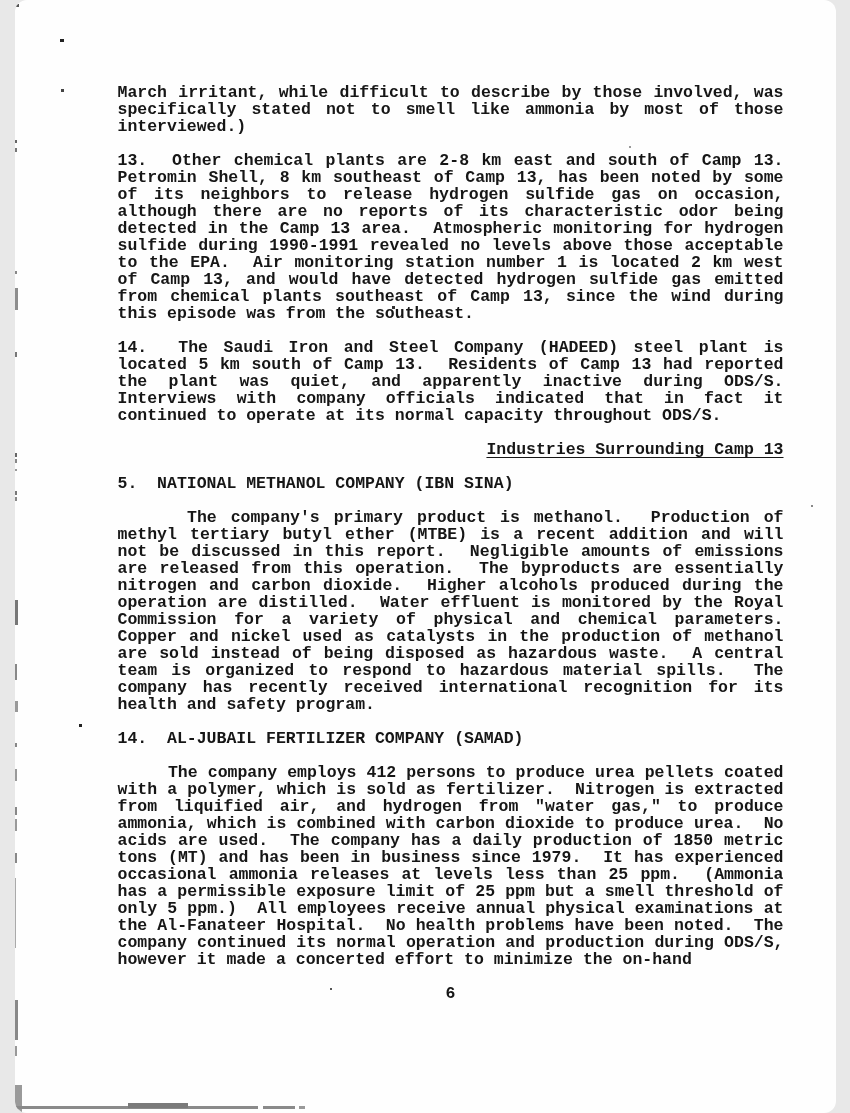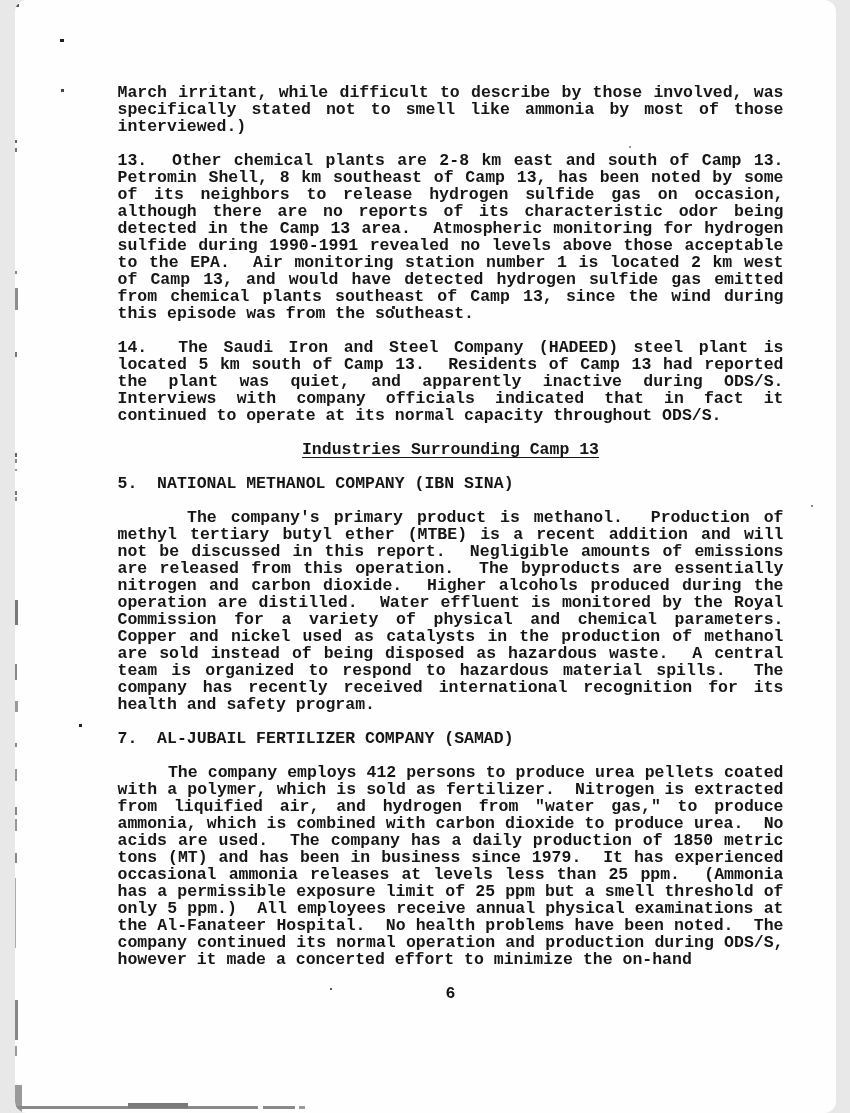--- a/index.html
+++ b/index.html
@@ -26,21 +26,21 @@
   }
   .para {
     margin: 0 0 17px 0;
     white-space: pre-wrap;
   }
   .section-heading {
     margin: 0 0 17px 0;
     text-decoration: underline;
     text-underline-offset: 3px;
     white-space: pre-wrap;
-    text-align: center;
+    text-align: right;
   }
   .item-heading {
     margin: 0 0 17px 0;
     white-space: pre-wrap;
     text-align: left;
   }
   .page-number {
     margin-top: 1px;
     text-align: center;
     white-space: pre;
@@ -53,21 +53,21 @@
 
 <div class="page">
 
   <div class="text-column">
     <div class="para">March irritant, while difficult to describe by those involved, was specifically stated not to smell like ammonia by most of those interviewed.)</div>
     <div class="para">13.  Other chemical plants are 2-8 km east and south of Camp 13.  Petromin Shell, 8 km southeast of Camp 13, has been noted by some of its neighbors to release hydrogen sulfide gas on occasion, although there are no reports of its characteristic odor being detected in the Camp 13 area.  Atmospheric monitoring for hydrogen sulfide during 1990-1991 revealed no levels above those acceptable to the EPA.  Air monitoring station number 1 is located 2 km west of Camp 13, and would have detected hydrogen sulfide gas emitted from chemical plants southeast of Camp 13, since the wind during this episode was from the southeast.</div>
     <div class="para">14.  The Saudi Iron and Steel Company (HADEED) steel plant is located 5 km south of Camp 13.  Residents of Camp 13 had reported the plant was quiet, and apparently inactive during ODS/S.  Interviews with company officials indicated that in fact it continued to operate at its normal capacity throughout ODS/S.</div>
     <div class="section-heading">Industries Surrounding Camp 13</div>
     <div class="item-heading">5.  NATIONAL METHANOL COMPANY (IBN SINA)</div>
     <div class="para">     The company's primary product is methanol.  Production of methyl tertiary butyl ether (MTBE) is a recent addition and will not be discussed in this report.  Negligible amounts of emissions are released from this operation.  The byproducts are essentially nitrogen and carbon dioxide.  Higher alcohols produced during the operation are distilled.  Water effluent is monitored by the Royal Commission for a variety of physical and chemical parameters.  Copper and nickel used as catalysts in the production of methanol are sold instead of being disposed as hazardous waste.  A central team is organized to respond to hazardous material spills.  The company has recently received international recognition for its health and safety program.</div>
-    <div class="item-heading">7.  AL-JUBAIL FERTILIZER COMPANY (SAMAD)</div>
+    <div class="item-heading">14.  AL-JUBAIL FERTILIZER COMPANY (SAMAD)</div>
     <div class="para">     The company employs 412 persons to produce urea pellets coated with a polymer, which is sold as fertilizer.  Nitrogen is extracted from liquified air, and hydrogen from "water gas," to produce ammonia, which is combined with carbon dioxide to produce urea.  No acids are used.  The company has a daily production of 1850 metric tons (MT) and has been in business since 1979.  It has experienced occasional ammonia releases at levels less than 25 ppm.  (Ammonia has a permissible exposure limit of 25 ppm but a smell threshold of only 5 ppm.)  All employees receive annual physical examinations at the Al-Fanateer Hospital.  No health problems have been noted.  The company continued its normal operation and production during ODS/S, however it made a concerted effort to minimize the on-hand</div>
     <div class="page-number">6</div>
   </div>
 
   <div>
     <div class="artifact" style="left:0;top:4px;width:4px;height:3px;background:#555;"></div>
     <div class="artifact" style="left:45px;top:39px;width:4px;height:3px;background:#222;"></div>
     <div class="artifact" style="left:46px;top:89px;width:3px;height:3px;background:#444;"></div>
     <div class="artifact" style="left:614px;top:146px;width:2px;height:2px;background:#999;"></div>
     <div class="artifact" style="left:377px;top:306px;width:3px;height:3px;background:#333;"></div>

